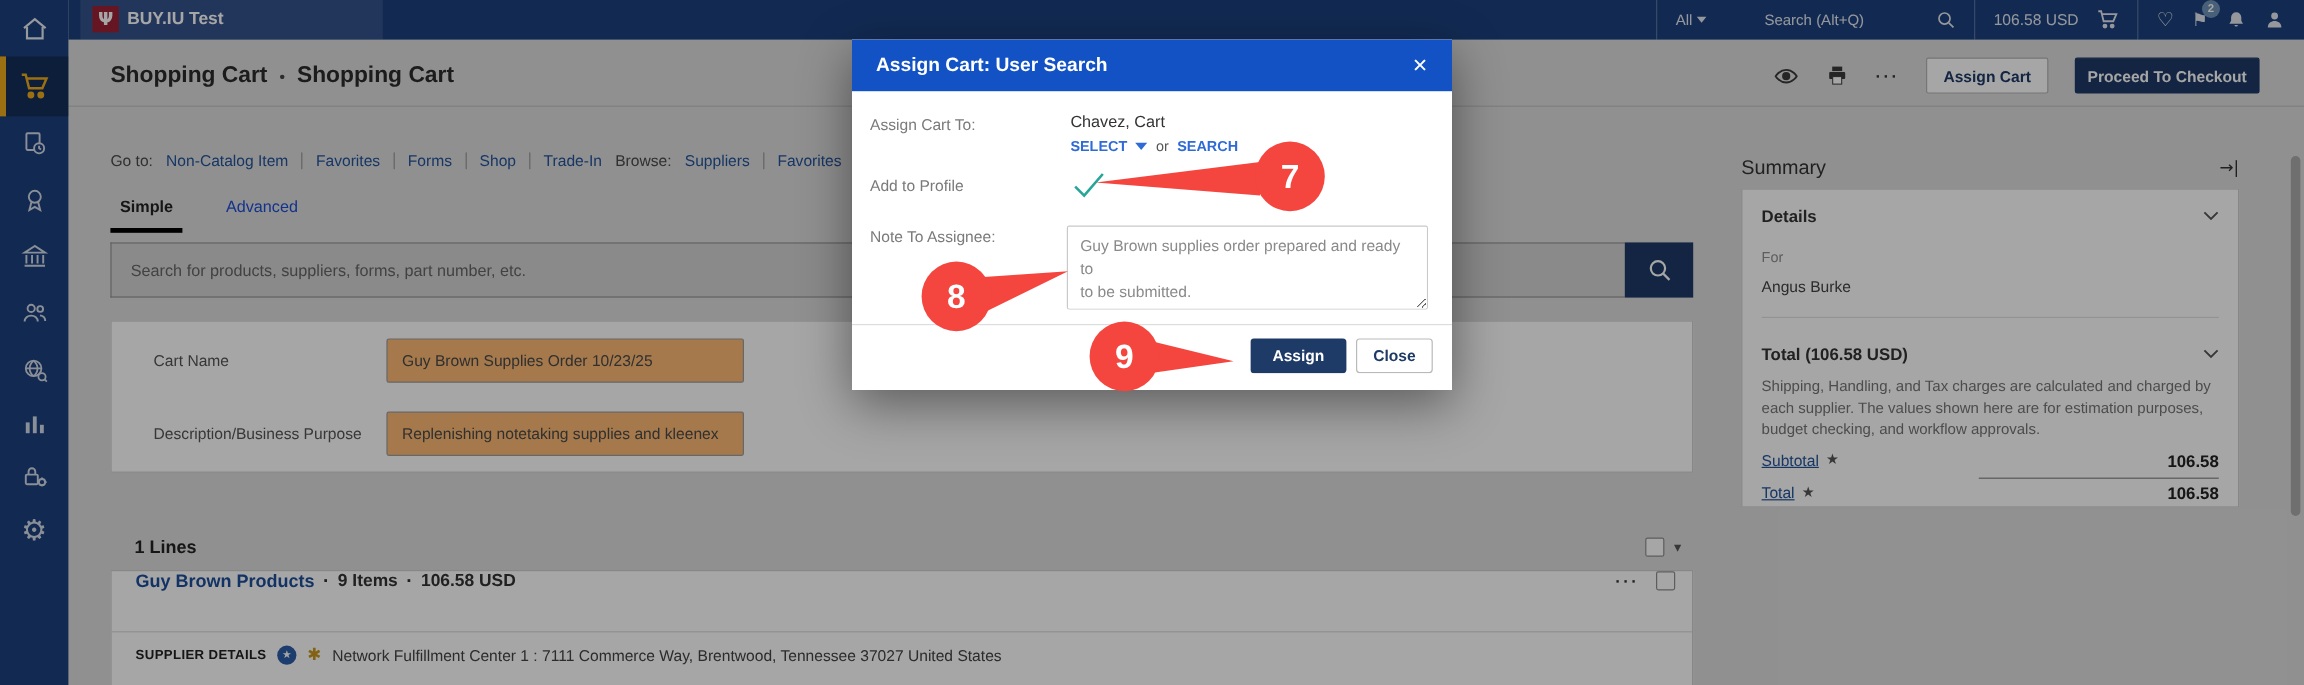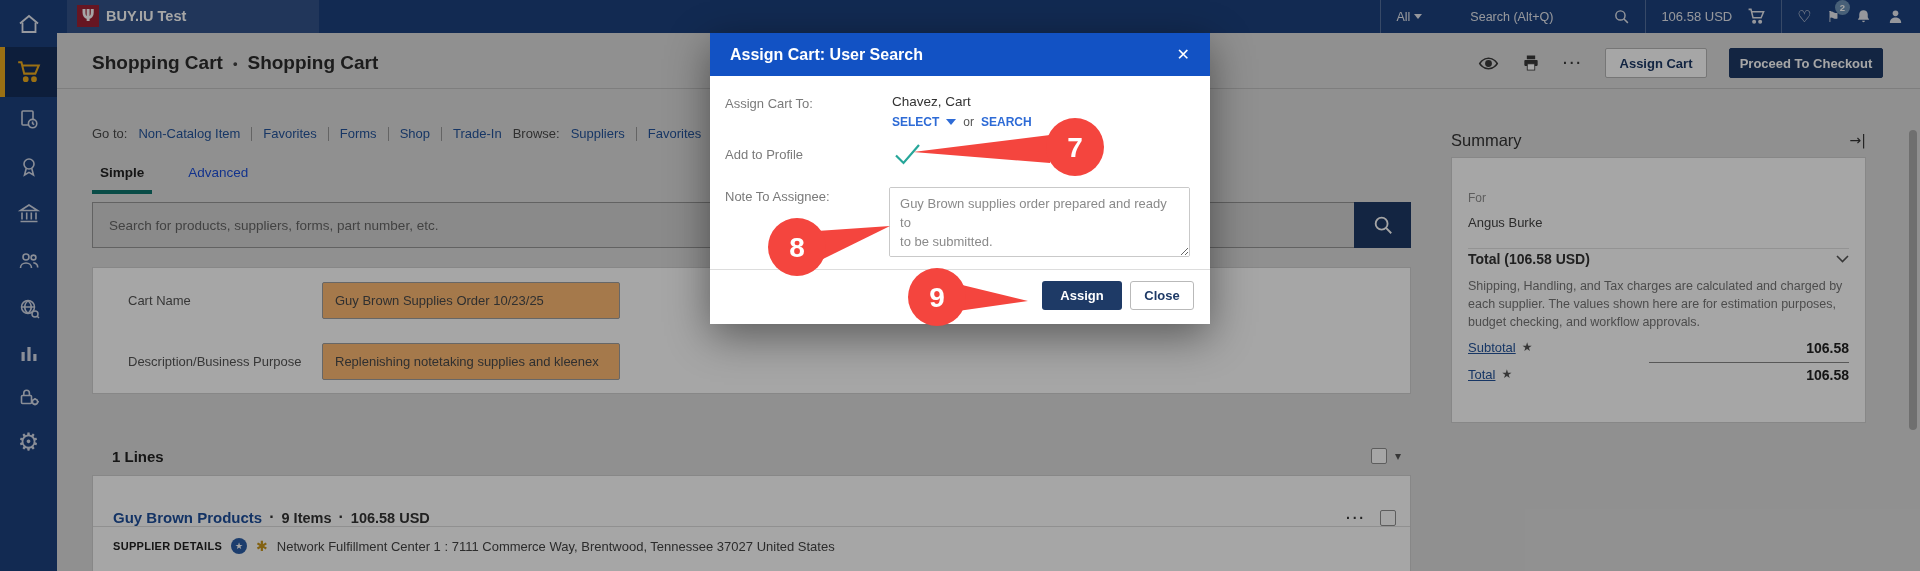--- a/index.html
+++ b/index.html
@@ -38,41 +38,41 @@
   .dots { font-weight:bold; letter-spacing:2px; color:#3a3a3a; font-size:14px; }
   .header-divider { position:absolute; left:0; right:0; top:55px; height:1px; background:#c2c2c2; }
 
   .goto-row { position:absolute; left:35px; top:93px; display:flex; align-items:center; gap:11px; font-size:13px; }
   .goto-label { color:#4a4a4a; }
   .goto-row a { color:#24549b; text-decoration:none; font-weight:500; }
   .vsep { width:1px; height:14px; background:#9a9a9a; }
 
   .tabs { position:absolute; left:35px; top:128px; display:flex; gap:28px; font-size:13.5px; }
   .tab { padding:4px 8px 10px; }
-  .tab.active { color:#222; font-weight:600; border-bottom:4px solid #0f766e; }
+  .tab.active { color:#222; font-weight:600; border-bottom:4px solid #000000; }
   .tab.inactive { color:#1d4ed8; }
 
   .search-row { position:absolute; left:35px; top:169px; width:1319px; height:46px; display:flex; }
   .search-input { flex:1; height:46px; background:#d4d4d4; border:1px solid #979797; border-right:none; padding:0 16px; font-size:13.5px; color:#555; font-family:"Liberation Sans",sans-serif; }
   .search-input::placeholder { color:#666; }
   .search-btn { width:57px; height:46px; background:#1e3a66; border:none; display:flex; align-items:center; justify-content:center; cursor:pointer; }
 
   .cart-card { position:absolute; left:35px; top:234px; width:1319px; height:127px; background:#fff; border:1px solid #cfcfcf; }
   .form-row { position:absolute; left:35px; display:flex; align-items:center; }
   .form-label { width:194px; font-size:13px; color:#555; }
   .form-input { width:298px; height:37px; border:1px solid #9e9e9e; border-radius:2px; background:#fdba74; padding:5px 12px; font-size:13px; color:#4a4a4a; font-family:"Liberation Sans",sans-serif; }
 
   .lines-heading { position:absolute; left:35px; top:410px; width:1319px; height:26px; display:flex; align-items:center; }
   .lines-count { margin-left:20px; font-size:15px; font-weight:bold; color:#222; }
   .lines-controls { margin-left:auto; margin-right:10px; display:flex; align-items:center; gap:8px; }
   .checkbox { width:16px; height:16px; border:1.5px solid #8f8f8f; border-radius:2px; background:#fff; }
   .caret-dark { color:#555; font-size:12px; }
 
   .lines-card { position:absolute; left:35px; top:442px; width:1319px; height:150px; background:#fff; border:1px solid #cfcfcf; }
-  .line-header { height:50px; display:flex; align-items:flex-end; padding:0 14px 0 20px; }
+  .line-header { height:50px; display:flex; align-items:flex-start; padding:0 14px 0 20px; }
   .supplier-link { color:#1e4f9c; font-size:15px; font-weight:bold; text-decoration:none; }
   .line-meta { font-size:14.5px; font-weight:bold; color:#333; }
   .meta-dot { color:#333; font-weight:bold; margin:0 7px; }
   .line-controls { margin-left:auto; display:flex; align-items:center; gap:14px; }
   .line-divider { height:1px; background:#ddd; margin:0; }
   .supplier-row { display:flex; align-items:center; gap:9px; padding:11px 20px; }
   .sd-label { font-size:11px; font-weight:bold; color:#222; letter-spacing:0.3px; }
   .star-badge { width:16px; height:16px; border-radius:50%; background:#2c5fa8; color:#fff; font-size:9px; display:flex; align-items:center; justify-content:center; }
   .gold-ast { color:#c9971e; font-size:14px; font-weight:bold; }
   .sd-text { font-size:13px; color:#444; }
@@ -81,21 +81,21 @@
   .summary-panel { position:absolute; left:1394px; top:96px; width:415px; }
   .summary-title-row { display:flex; align-items:center; justify-content:space-between; height:22px; }
   .summary-title { font-size:16.5px; color:#333; }
   .collapse-ic { font-size:14px; color:#333; }
   .summary-card { margin-top:6px; background:#fff; border:1px solid #cfcfcf; padding:14px 16px 16px; height:266px; }
   .sec-header { display:flex; align-items:center; justify-content:space-between; font-size:14px; font-weight:bold; color:#333; }
   .chev { color:#555; }
   .for-label { margin-top:19px; font-size:12px; color:#8f8f8f; }
   .for-value { margin-top:10px; font-size:13px; color:#444; }
   .card-hr { margin-top:18px; height:1px; background:#e2e2e2; }
-  .mt14 { margin-top:2px; }
+  .mt14 { margin-top:22px; }
   .disclaimer { margin-top:10px; font-size:12.5px; color:#767676; line-height:1.45; }
   .amount-row { margin-top:9px; display:flex; }
   .amount-link { font-size:13px; color:#24549b; }
   .star { color:#555; font-size:12px; margin-left:6px; }
   .amount-val { margin-left:auto; font-size:14px; font-weight:bold; color:#222; }
   .amount-divider { margin:6px 0 4px auto; width:200px; height:1px; background:#888; }
 
   .scroll-thumb { position:absolute; right:3px; top:130px; width:8px; height:300px; background:#ababab; border-radius:4px; z-index:5; }
 
   
@@ -351,20 +351,26 @@
       <span class="sd-text">Network Fulfillment Center 1 : 7111 Commerce Way, Brentwood, Tennessee 37027 United States</span>
     </div>
   </div>
 
   <div class="summary-panel">
     <div class="summary-title-row">
       <span class="summary-title">Summary</span>
       <span class="collapse-ic glyph">→|</span>
     </div>
     <div class="summary-card">
+      <div class="sec-header">
+        <span>Details</span>
+        <svg class="chev" width="13" height="8" viewBox="0 0 13 8" fill="none" stroke="#555" stroke-width="1.6">
+            <path d="M1 1l5.5 5.5L12 1"></path>
+          </svg>
+      </div>
       <div class="for-label">For</div>
       <div class="for-value">Angus Burke</div>
       <div class="card-hr"></div>
       <div class="sec-header mt14">
         <span>Total (106.58 USD)</span>
         <svg class="chev" width="13" height="8" viewBox="0 0 13 8" fill="none" stroke="#555" stroke-width="1.6">
             <path d="M1 1l5.5 5.5L12 1"></path>
           </svg>
       </div>
       <div class="disclaimer">Shipping, Handling, and Tax charges are calculated and charged by each supplier. The values shown here are for estimation purposes, budget checking, and workflow approvals.</div>

